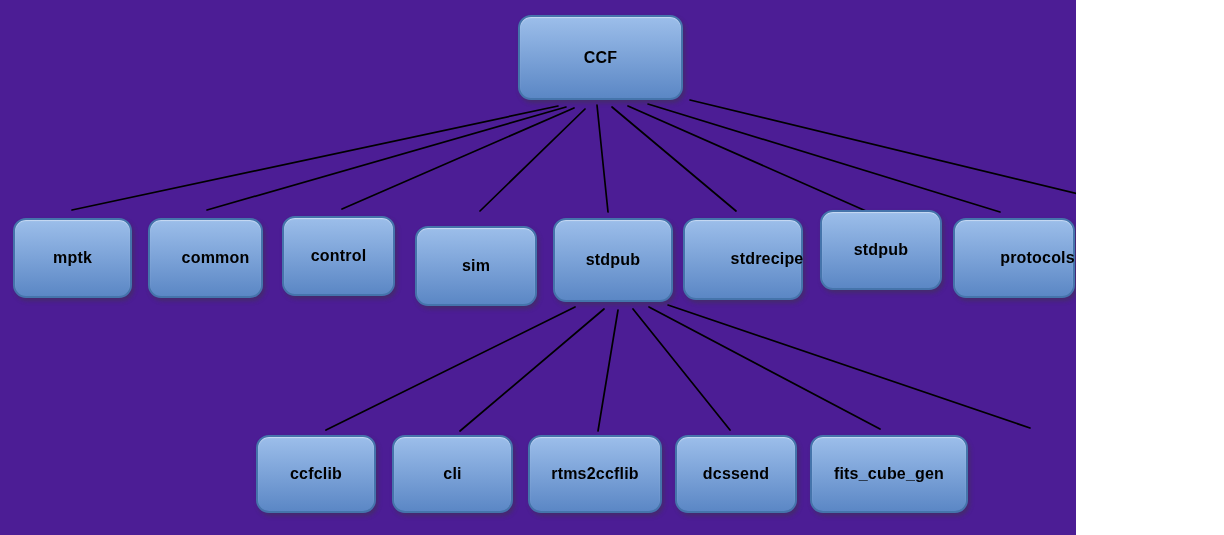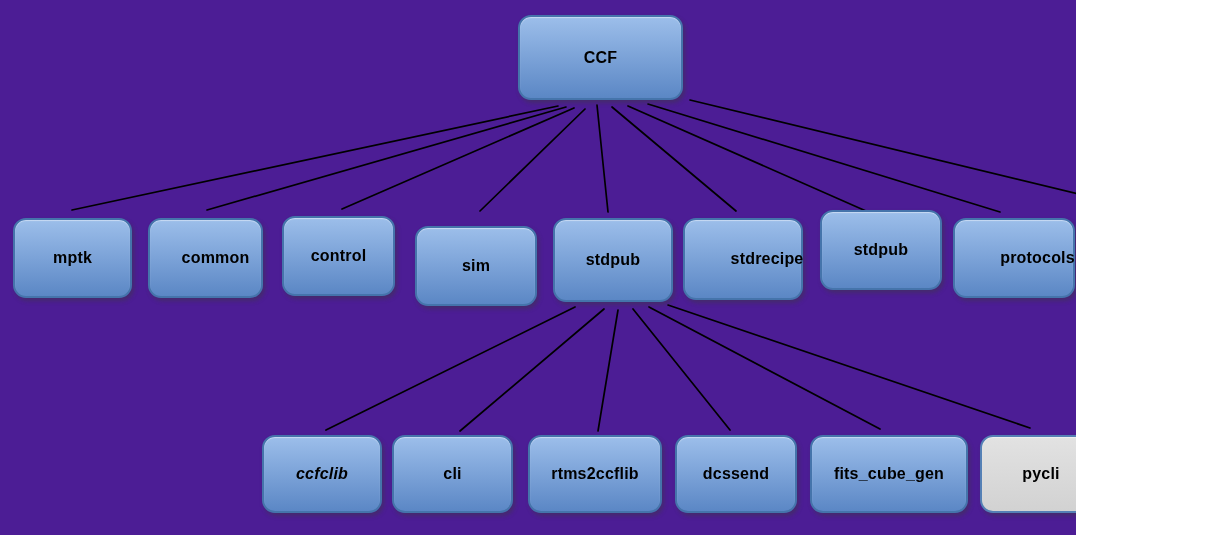--- a/index.html
+++ b/index.html
@@ -94,32 +94,29 @@
       </div>
       <div class="node" style="left: 820px; top: 210px; width: 122px; height: 80px; background: linear-gradient(rgb(156, 190, 234), rgb(91, 135, 197)); border-color: rgb(69, 116, 171);">
         <span style="color: rgb(0, 0, 0);">stdpub</span>
       </div>
       <div class="node" style="left: 953px; top: 218px; width: 122px; height: 80px; background: linear-gradient(rgb(156, 190, 234), rgb(91, 135, 197)); border-color: rgb(69, 116, 171);">
         <span style="color: rgb(0, 0, 0); padding-left: 47px;">protocols</span>
       </div>
       <div class="node" style="left: 1090px; top: 218px; width: 117px; height: 80px; background: linear-gradient(rgb(156, 190, 234), rgb(91, 135, 197)); border-color: rgb(69, 116, 171);">
         <span style="color: rgb(0, 0, 0);">gui</span>
       </div>
-      <div class="node" style="left: 262px; top: 435px; width: 120px; height: 78px; background: linear-gradient(rgb(156, 190, 234), rgb(91, 135, 197)); border-color: rgb(69, 116, 171); font-style: italic;">
+      <div class="node" style="left: 256px; top: 435px; width: 120px; height: 78px; background: linear-gradient(rgb(156, 190, 234), rgb(91, 135, 197)); border-color: rgb(69, 116, 171);">
         <span style="color: rgb(0, 0, 0);">ccfclib</span>
       </div>
       <div class="node" style="left: 392px; top: 435px; width: 121px; height: 78px; background: linear-gradient(rgb(156, 190, 234), rgb(91, 135, 197)); border-color: rgb(69, 116, 171);">
         <span style="color: rgb(0, 0, 0);">cli</span>
       </div>
       <div class="node" style="left: 528px; top: 435px; width: 134px; height: 78px; background: linear-gradient(rgb(156, 190, 234), rgb(91, 135, 197)); border-color: rgb(69, 116, 171);">
         <span style="color: rgb(0, 0, 0);">rtms2ccflib</span>
       </div>
       <div class="node" style="left: 675px; top: 435px; width: 122px; height: 78px; background: linear-gradient(rgb(156, 190, 234), rgb(91, 135, 197)); border-color: rgb(69, 116, 171);">
         <span style="color: rgb(0, 0, 0);">dcssend</span>
       </div>
       <div class="node" style="left: 810px; top: 435px; width: 158px; height: 78px; background: linear-gradient(rgb(156, 190, 234), rgb(91, 135, 197)); border-color: rgb(69, 116, 171);">
         <span style="color: rgb(0, 0, 0);">fits_cube_gen</span>
       </div>
-      <div class="node" style="left: 980px; top: 435px; width: 122px; height: 78px; background: linear-gradient(rgb(226, 226, 226), rgb(210, 210, 210)); border-color: rgb(85, 128, 181);">
-        <span style="color: rgb(0, 0, 0);">pycli</span>
-      </div>
     </div>
 </div>
 
 </body></html>

